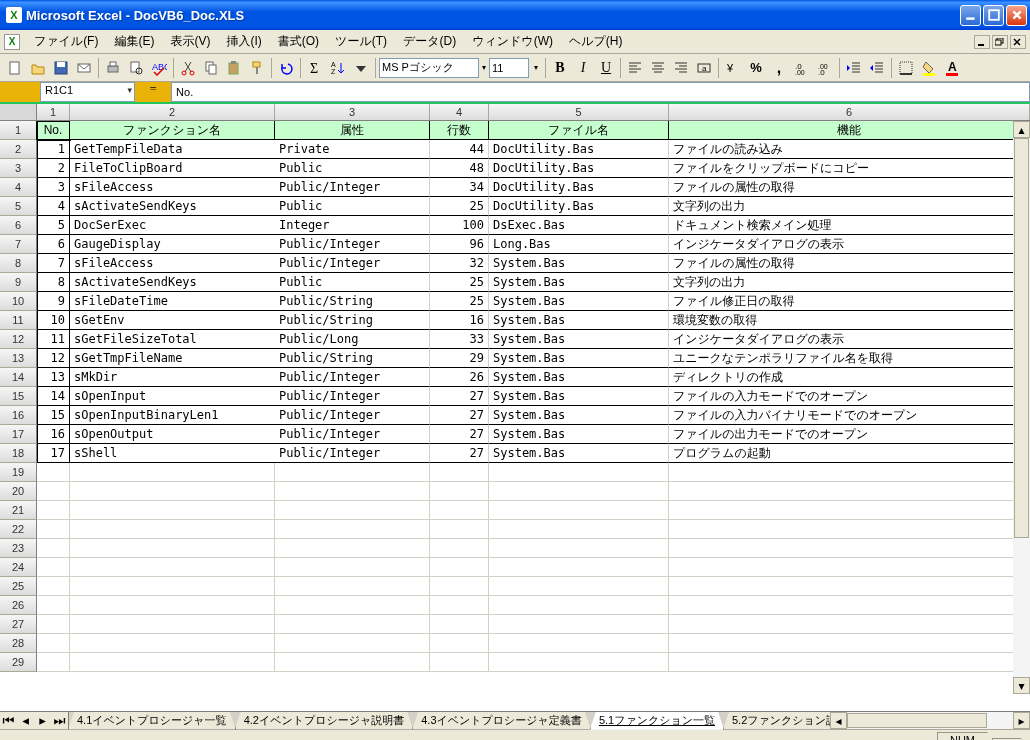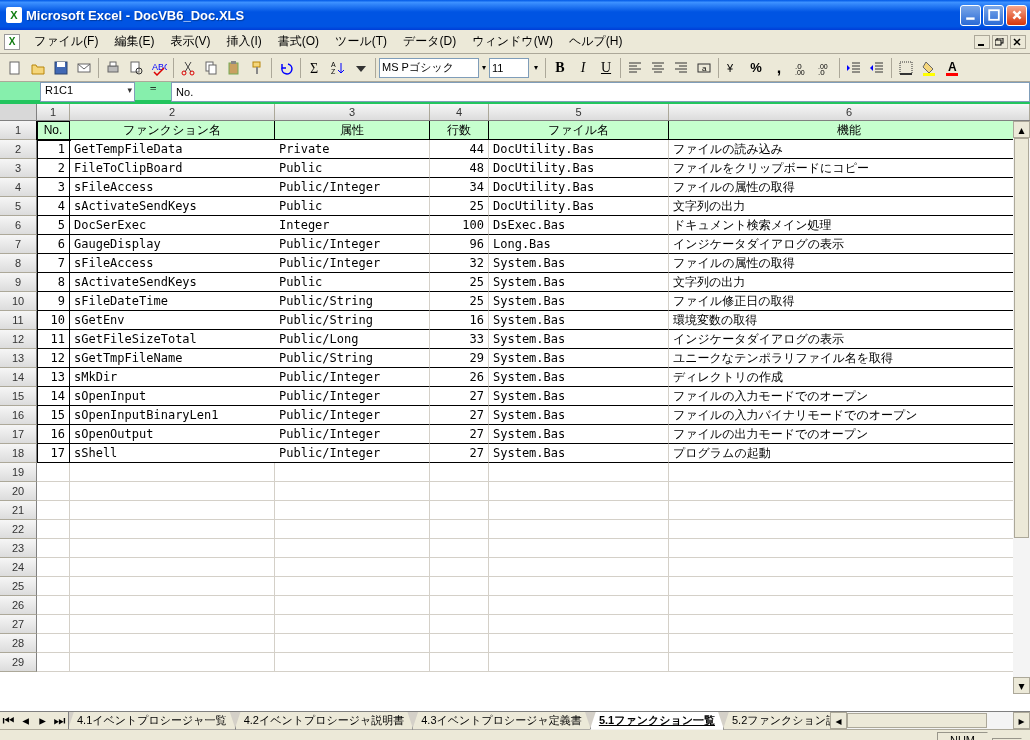--- a/index.html
+++ b/index.html
@@ -21,21 +21,21 @@
 .mdi-btns { display: flex; gap: 2px; }
 .mdi-btn { width: 16px; height: 14px; border: 1px solid #aca899; background: #ece9d8; display:flex; align-items:center; justify-content:center; cursor:pointer; }
 
 .toolbar { background: #ece9d8; height: 28px; display: flex; align-items: center; padding: 0 4px; border-bottom: 1px solid #aca899; gap: 1px; }
 .tb-btn { width: 22px; height: 22px; display: flex; align-items: center; justify-content: center; cursor: pointer; border: 1px solid transparent; }
 .tb-sep { width: 1px; height: 20px; background: #aca899; margin: 0 2px; }
 .tb-btn svg { width: 16px; height: 16px; }
 .font-select { width: 100px; height: 20px; border: 1px solid #7f9db9; background: white; font-size: 11px; padding: 1px 2px; }
 .size-select { width: 40px; height: 20px; border: 1px solid #7f9db9; background: white; font-size: 11px; padding: 1px 2px; }
 
-.formula-bar { background: #86efac; height: 22px; display: flex; align-items: flex-start; border-bottom: 4px solid #22c55e; }
+.formula-bar { background: #eab308; height: 22px; display: flex; align-items: flex-start; border-bottom: 2px solid #22c55e; }
 .namebox { width: 95px; height: 20px; border: 1px solid #7f9db9; background: white; margin-left: 40px; font-size: 11px; padding: 1px 18px 1px 4px; position: relative; }
 .namebox::after { content: "▾"; position: absolute; right: 2px; top: 2px; font-size: 9px; color: #333; }
 .fx-label { margin: 0 14px; font-style: italic; font-family: serif; }
 .formula-text { flex: 1; background: white; height: 20px; border: 1px solid #7f9db9; padding: 1px 4px; font-size: 11px; display: flex; align-items: center; }
 
 .grid-area { position: relative; background: white; height: 607px; }
 .col-headers { display: flex; background: #ece9d8; height: 17px; border-bottom: 1px solid #808080; }
 .corner { width: 37px; height: 17px; background: #d8d8d8; border-right: 1px solid #808080; border-bottom: 1px solid #808080; }
 .col-h { background: linear-gradient(to bottom, #f6f6f6, #dcdcdc); border-right: 1px solid #aca899; text-align: center; font-size: 11px; line-height: 16px; color: #333; cursor: pointer; }
 .rows { height: 573px; overflow: hidden; }
@@ -57,21 +57,21 @@
 .c3 { width: 155px; }
 .c4 { width: 59px; }
 .c5 { width: 180px; }
 .c6 { width: 361px; }
 
 .sheet-tabs-bar { display: flex; align-items: center; height: 18px; background: #ece9d8; border-top: 1px solid #808080; }
 .tab-nav { display: flex; border-right: 1px solid #808080; }
 .tab-nav-btn { width: 17px; height: 17px; background: #ece9d8; border: none; display:flex; align-items:center; justify-content:center; cursor:pointer; }
 .sheet-tabs { display: flex; flex: 1; overflow: hidden; background: #d4d0c8; align-items: flex-end; height: 18px; }
 .sheet-tab { padding: 1px 8px; font-size: 11px; background: #ece9d8; border: 1px solid #808080; border-top: none; margin-left: -1px; cursor: pointer; clip-path: polygon(6px 0, calc(100% - 6px) 0, 100% 100%, 0 100%); white-space: nowrap; }
-.sheet-tab.active { background: white; font-weight: bold; border-bottom: 1px solid white; text-decoration: underline; }
+.sheet-tab.active { background: white; font-weight: normal; border-bottom: 1px solid white; text-decoration: underline; }
 .hscroll { width: 200px; height: 17px; background: #ece9d8; display: flex; align-items: center; }
 .sb-btn { width: 17px; height: 17px; background: #ece9d8; border: 1px solid #aca899; display:flex;align-items:center;justify-content:center; cursor:pointer; }
 .sb-track { flex: 1; height: 17px; background: repeating-conic-gradient(#e8e8e8 0% 25%, #fff 0% 50%) 50% / 2px 2px; position: relative; }
 .sb-thumb { position: absolute; left: 0; width: 140px; height: 15px; top: 1px; background: #ece9d8; border: 1px solid #aca899; }
 
 .vscroll { position: absolute; right: 0; top: 17px; width: 17px; height: 573px; background: #ece9d8; display:flex; flex-direction:column; }
 .vscroll .sb-track-v { flex: 1; background: repeating-conic-gradient(#e8e8e8 0% 25%, #fff 0% 50%) 50% / 2px 2px; position: relative; }
 .vscroll .sb-thumb-v { position: absolute; top: 0; left: 1px; width: 15px; height: 400px; background: #ece9d8; border: 1px solid #aca899; }
 
 .statusbar { height: 20px; background: #ece9d8; border-top: 1px solid #aca899; display: flex; align-items: center; font-size: 11px; padding: 0 8px; }

